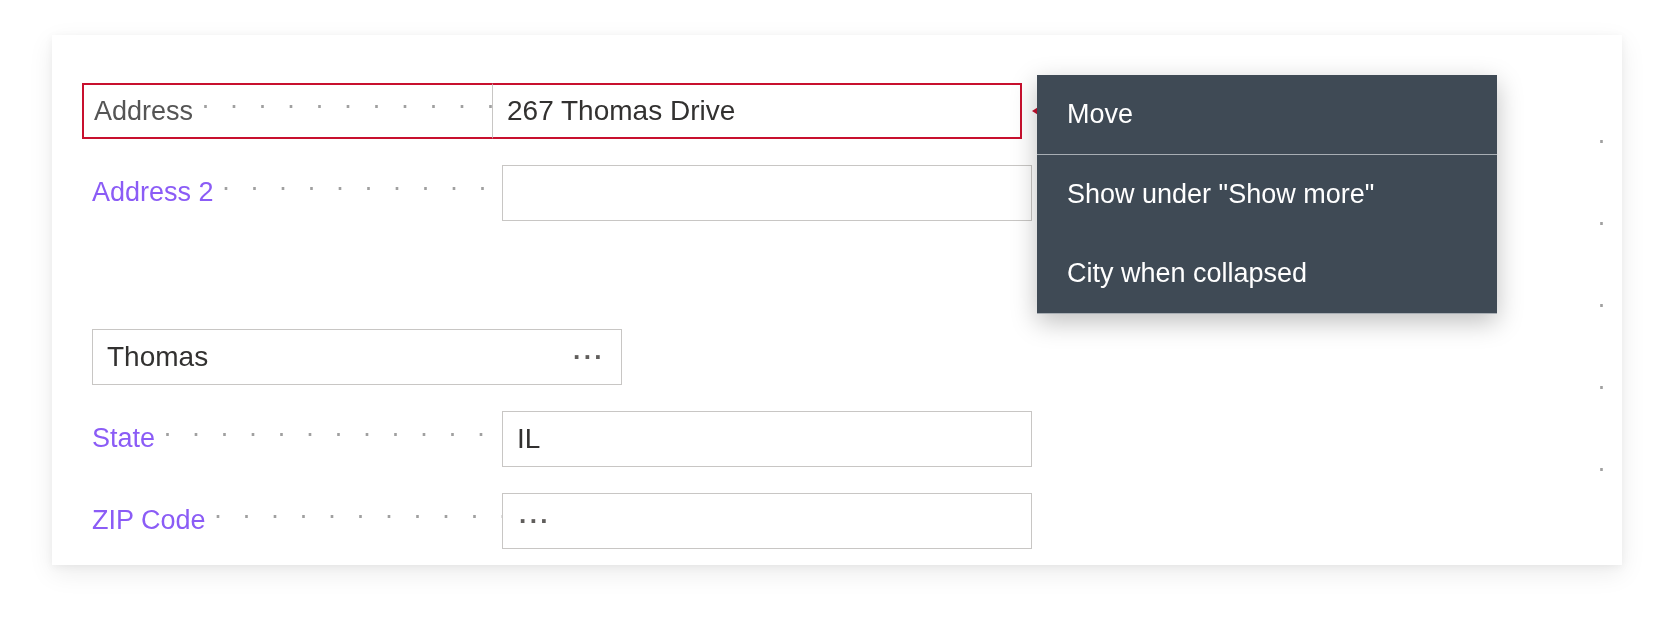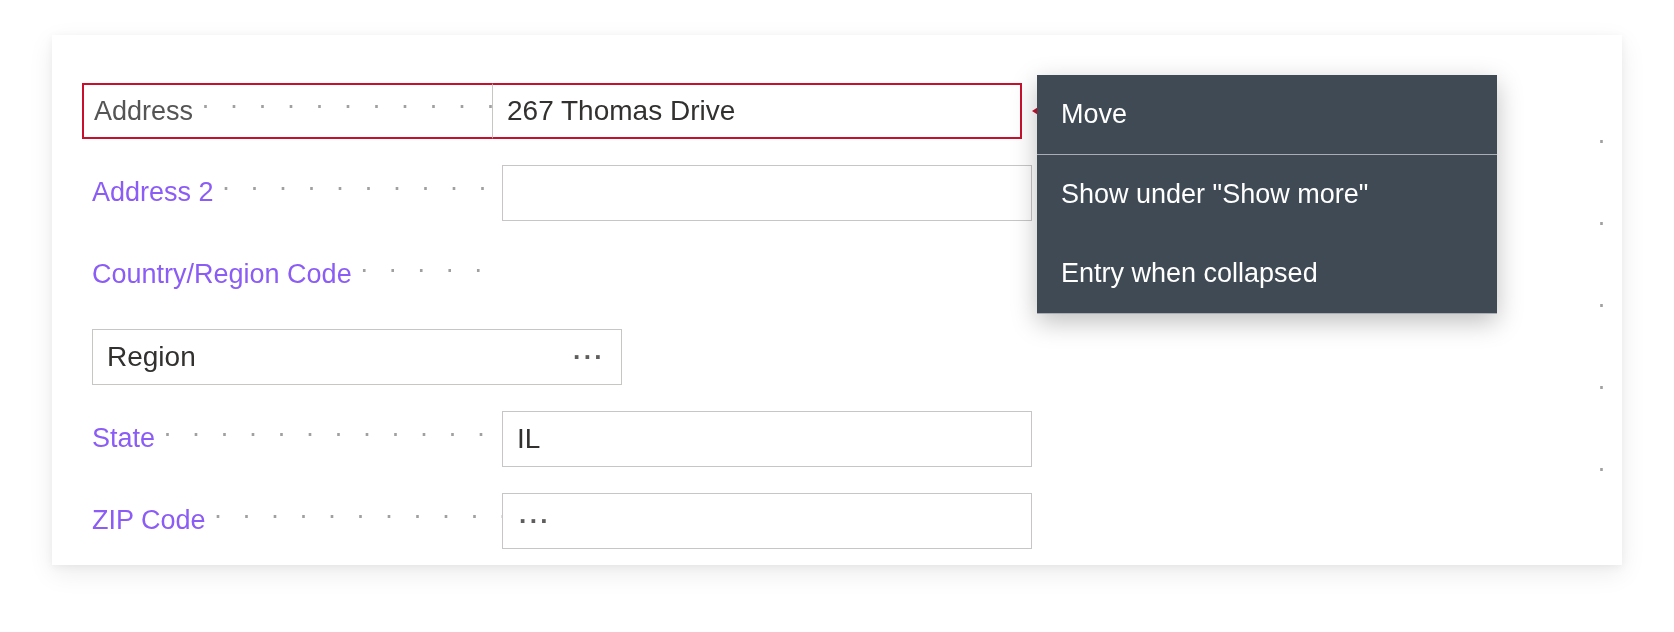--- a/index.html
+++ b/index.html
@@ -133,21 +133,21 @@
     left: 985px;
     top: 40px;
     width: 460px;
     background: #3f4a55;
     color: #ffffff;
     font-size: 27px;
     box-shadow: 0 8px 24px rgba(0,0,0,0.25);
     z-index: 10;
   }
   .ctx-item {
-    padding: 24px 24px;
+    padding: 24px 30px;
     cursor: default;
   }
   .ctx-divider {
     height: 1px;
     background: #a8aeb4;
     margin: 0;
   }
   .ctx-item-hover {
     background: #6d7883;
   }
@@ -174,29 +174,25 @@
       <div class="label-wrap">
         <span class="label-text">Address 2</span>
         <span class="dots"></span>
       </div>
       <div class="input-wrap">
         <span class="input-value"></span>
       </div>
     </div>
 
     <div class="form-row">
-      <div class="label-wrap">
-        <span class="label-text">Country/Region Code</span>
-        <span class="dots"></span>
-      </div>
-    </div>
-
-    <div class="form-row">
-      <div class="input-wrap">
-        <span class="input-value">Region</span>
+    </div>
+
+    <div class="form-row">
+      <div class="input-wrap">
+        <span class="input-value">Thomas</span>
         <span class="icon ellipsis">···</span>
       </div>
     </div>
 
     <div class="form-row">
       <div class="label-wrap">
         <span class="label-text">State</span>
         <span class="dots"></span>
       </div>
       <div class="input-wrap">
@@ -227,18 +223,18 @@
 
   <div class="ctx-menu">
     <div class="ctx-item">
       <span>Move</span>
     </div>
     <div class="ctx-divider"></div>
     <div class="ctx-item">
       <span>Show under "Show more"</span>
     </div>
     <div class="ctx-item">
-      <span>Entry when collapsed</span>
+      <span>City when collapsed</span>
     </div>
     <div class="ctx-divider"></div>
   </div>
 
 </div>
 
 </body></html>

